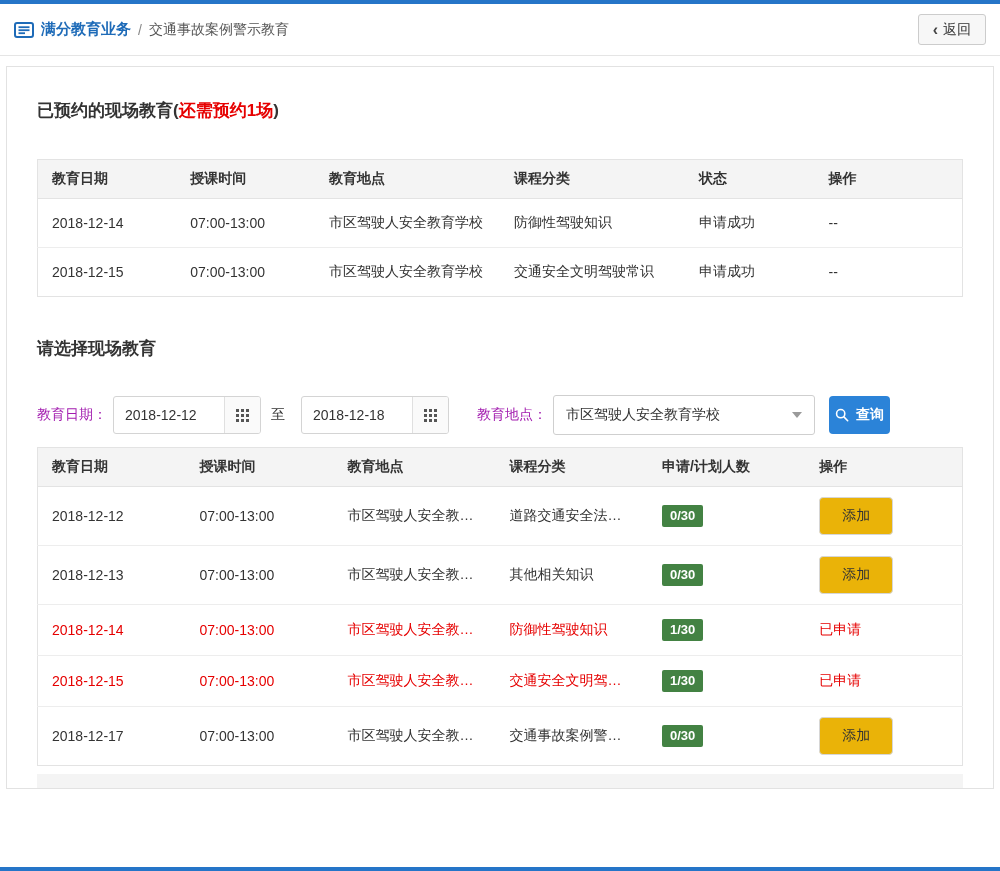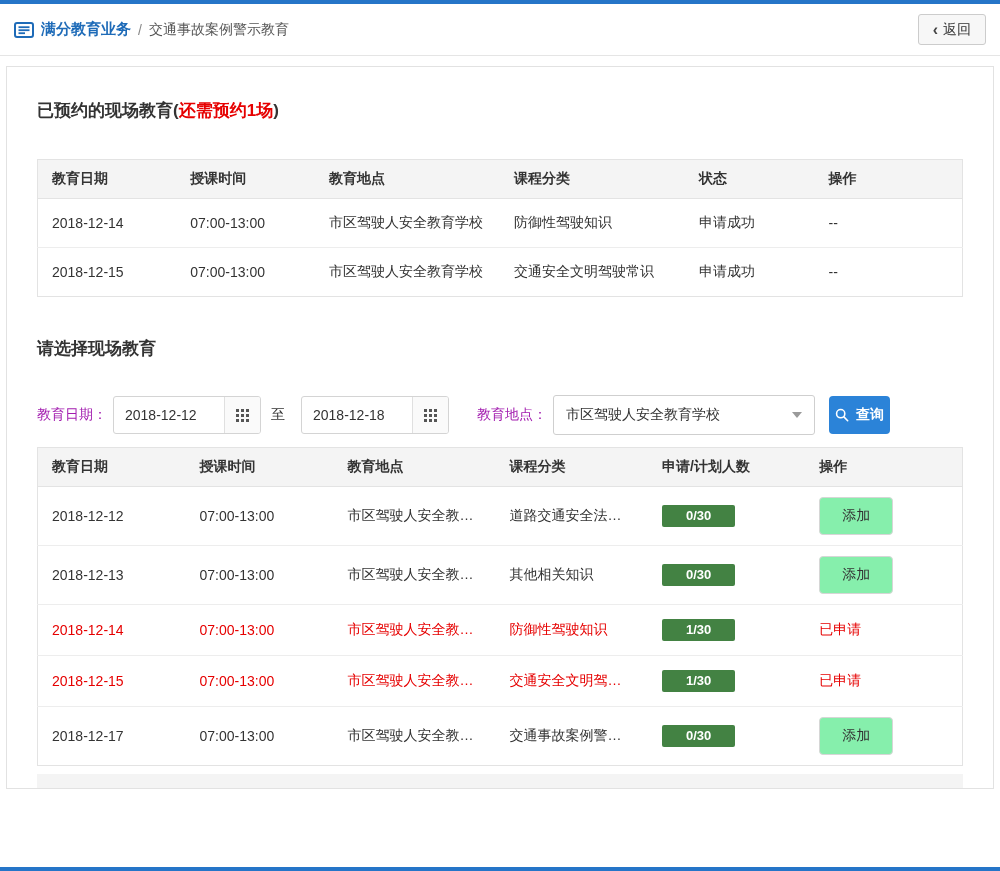--- a/index.html
+++ b/index.html
@@ -83,25 +83,25 @@
     height:38px; padding:0 6px; font-size:14px; font-weight:bold;
     margin-left:14px; font-family:inherit;
   }
 
   
   .select-table { margin-top:12px; }
   .select-table td { padding:10px 14px; }
   .select-table tr.row-applied td { padding:14px 14px; color:#e60000; }
   .badge {
     display:inline-block; background:#438243; color:#fff; font-weight:bold;
-    font-size:13px; padding:3px 24px; border-radius:2px; line-height:16px;
+    font-size:13px; padding:3px 8px; border-radius:2px; line-height:16px;
   }
   .row-applied .badge { color:#fff; }
   .add-btn {
-    background:#86efac; border:1px solid #d6d6d6; border-radius:4px; cursor:pointer;
+    background:#eab308; border:1px solid #d6d6d6; border-radius:4px; cursor:pointer;
     padding:9px 22px; font-size:14px; color:#333; font-family:inherit;
   }
   .applied-text { color:#e60000; }
 
   
   .table-summary {
     margin-top:8px; background:#f4f4f4; height:44px;
     display:flex; align-items:center; justify-content:flex-end;
     padding:0 16px; font-size:14px; color:#333;
   }

